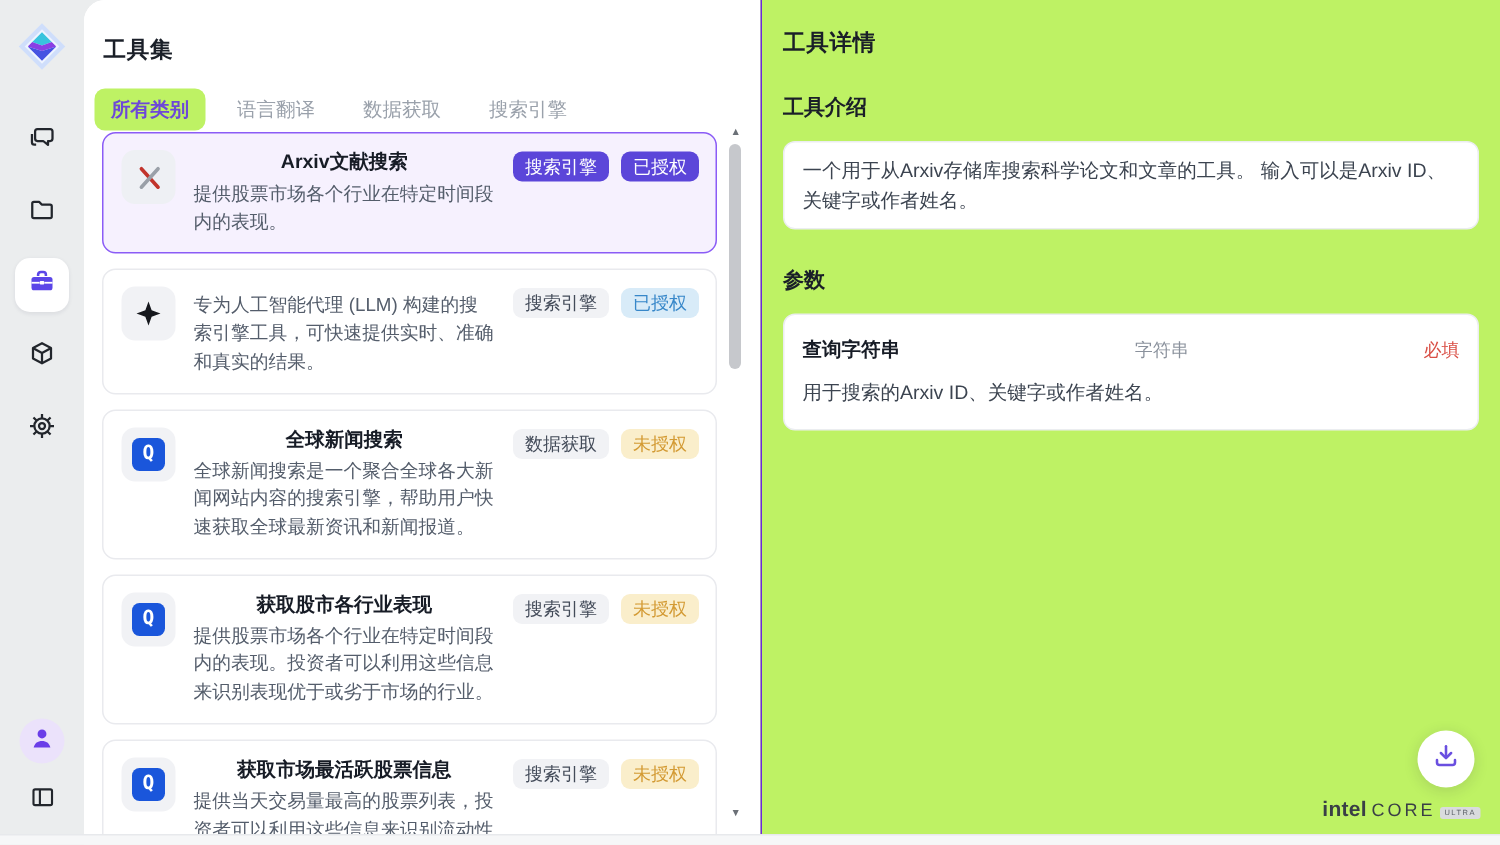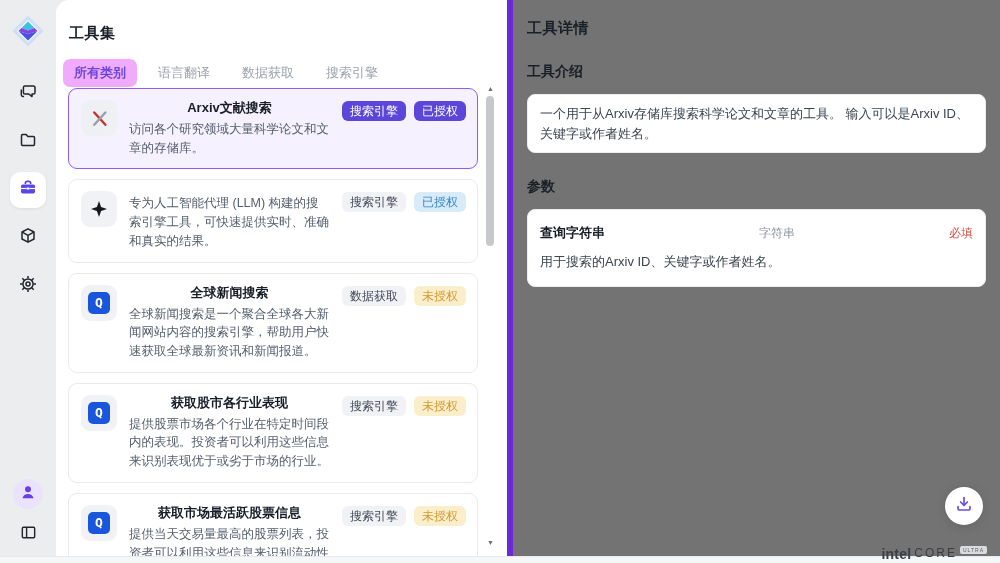--- a/index.html
+++ b/index.html
@@ -32,21 +32,21 @@
   .bottom-strip {
     position:absolute; left:0; right:0; bottom:0; height:7px;
     background:#f6f7f8; border-top:1px solid #e7e9ec; z-index:5;
   }
 
   
   .list-panel { position:absolute; left:0; top:0; width:451px; height:100%; background:#fff; }
   .list-title { font-size:15px; font-weight:700; margin:24px 0 0 13px; letter-spacing:.5px; }
   .tabs { display:flex; align-items:center; gap:10px; margin:16px 0 0 7px; }
   .tab { font-size:13px; color:#9aa1ab; padding:5px 11px; border-radius:7px; cursor:pointer; white-space:nowrap; }
-  .tab.active { background:#f0abfc; color:#6d48d8; font-weight:600; }
+  .tab.active { background:#bef264; color:#6d48d8; font-weight:600; }
 
   .cards { position:absolute; left:12px; top:88px; width:410px; bottom:0; overflow:hidden; }
   .card {
     display:flex; gap:12px; align-items:flex-start;
     border:1px solid #e9eaee; border-radius:9px; background:#fff;
     padding:11px 11px 11px 12px; margin-bottom:10px; cursor:pointer;
   }
   .card.selected { border:1px solid #8b5cf6; background:#f6f1fe; }
   .tool-ico {
     width:36px; height:36px; border-radius:9px; background:#f1f2f5;
@@ -70,21 +70,21 @@
 
   
   .vscroll { position:absolute; right:11px; top:84px; bottom:8px; width:11px; }
   .vs-arrow { position:absolute; left:0; width:11px; height:10px; color:#6b7077; font-size:7px; line-height:10px; text-align:center; cursor:pointer; }
   .vs-arrow.up { top:0; } .vs-arrow.down { bottom:0; }
   .vs-thumb { position:absolute; left:1px; top:12px; width:8px; height:150px; background:#c6c8cc; border-radius:4px; cursor:pointer; }
 
   
   .detail-panel {
     position:absolute; left:451px; top:0; right:0; bottom:0;
-    background:#737373; border-left:6px solid #6d28d9; padding:0 14px;
+    background:#bef264; border-left:1px solid #6d28d9; padding:0 14px;
   }
   .detail-title { font-size:15px; font-weight:700; margin-top:19px; letter-spacing:.5px; }
   .section-h { font-size:14px; font-weight:700; margin-top:25px; }
   .white-box {
     margin-top:13px; background:#fff; border:1px solid #ebedf0; border-radius:8px;
     padding:9px 12px; font-size:13px; color:#3c4450; line-height:1.5;
   }
   .param-box { padding:13px 12px 15px 12px; }
   .param-head { display:flex; align-items:baseline; gap:7px;justify-content:space-between; }
   .param-name { font-size:13px; font-weight:700; color:#171c26; }
@@ -92,22 +92,22 @@
   .param-req  { font-size:12px; color:#d94f46; }
   .param-desc { margin-top:9px; font-size:13px; color:#3c4450; }
 
   
   .fab {
     position:absolute; right:17px; top:487px; width:38px; height:38px; border-radius:50%;
     background:#fff; box-shadow:0 2px 10px rgba(30,30,60,.14); z-index:6;
     display:flex; align-items:center; justify-content:center; cursor:pointer;
   }
   .intel {
-    position:absolute; right:13px; top:546px; z-index:6;
-    display:flex; align-items:flex-start; gap:3px; color:#3a3f46;
+    position:absolute; right:13px; top:531px; z-index:6;
+    display:flex; align-items:flex-end; gap:3px; color:#3a3f46;
   }
   .intel .i-intel { font-size:14px; font-weight:700; letter-spacing:.2px; }
   .intel .i-core { font-size:12px; letter-spacing:2px; font-weight:400; text-transform:uppercase; }
   .intel .i-ultra {
     font-size:5px; background:#d9dbde; color:#5a5f66; padding:1px 3px; border-radius:2px;
     text-transform:uppercase; letter-spacing:1px; margin-bottom:1px;
   }
 </style>
 </head>
 <body>
@@ -200,21 +200,21 @@
     <div class="cards" id="cards">
   <div class="card selected">
     <div class="tool-ico">
             <svg width="21" height="21" viewBox="0 0 20 20" stroke-linecap="round">
               <line x1="5" y1="4.3" x2="15.6" y2="16" stroke="#c2342c" stroke-width="2.3"></line>
               <line x1="15.6" y1="4.3" x2="5" y2="16" stroke="#9aa0a8" stroke-width="2.3"></line>
             </svg>
           </div>
     <div class="card-text">
       <div class="card-title">Arxiv文献搜索</div>
-      <div class="card-desc">访问各个研究领域大量科学论文和文章的存储库。</div>
+      <div class="card-desc">提供股票市场各个行业在特定时间段内的表现。</div>
     </div>
     <div class="card-badges">
       <span class="badge badge-solid">搜索引擎</span>
       <span class="badge badge-solid">已授权</span>
     </div>
   </div>
 
   <div class="card">
     <div class="tool-ico">
             <svg width="20" height="20" viewBox="0 0 20 20">

